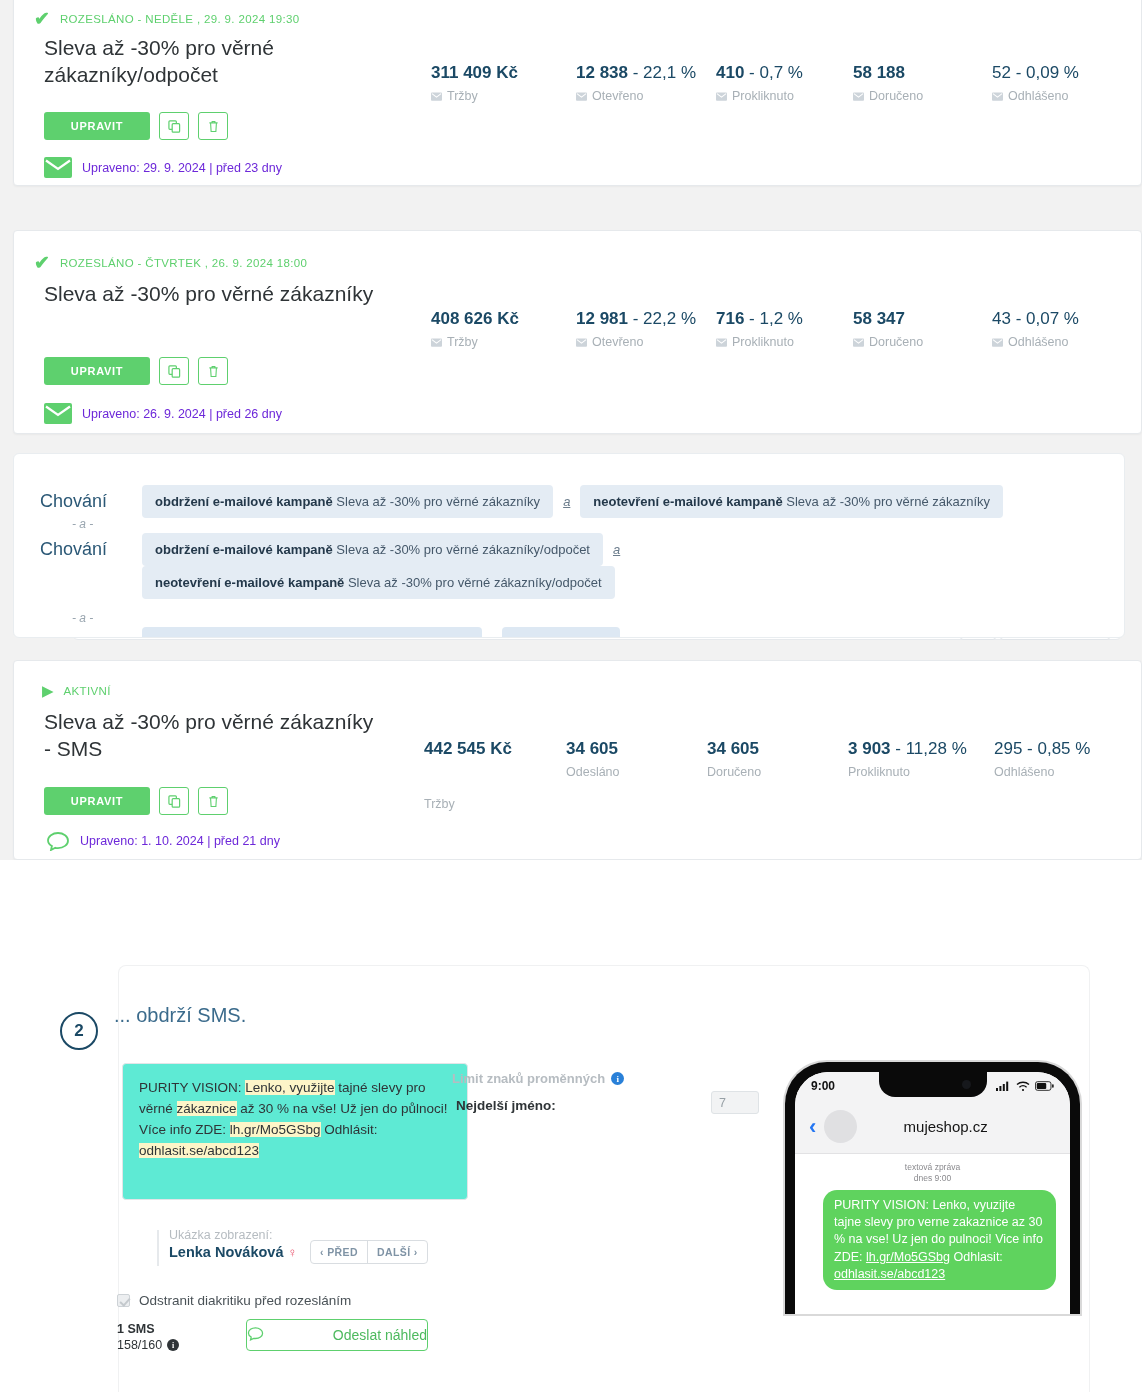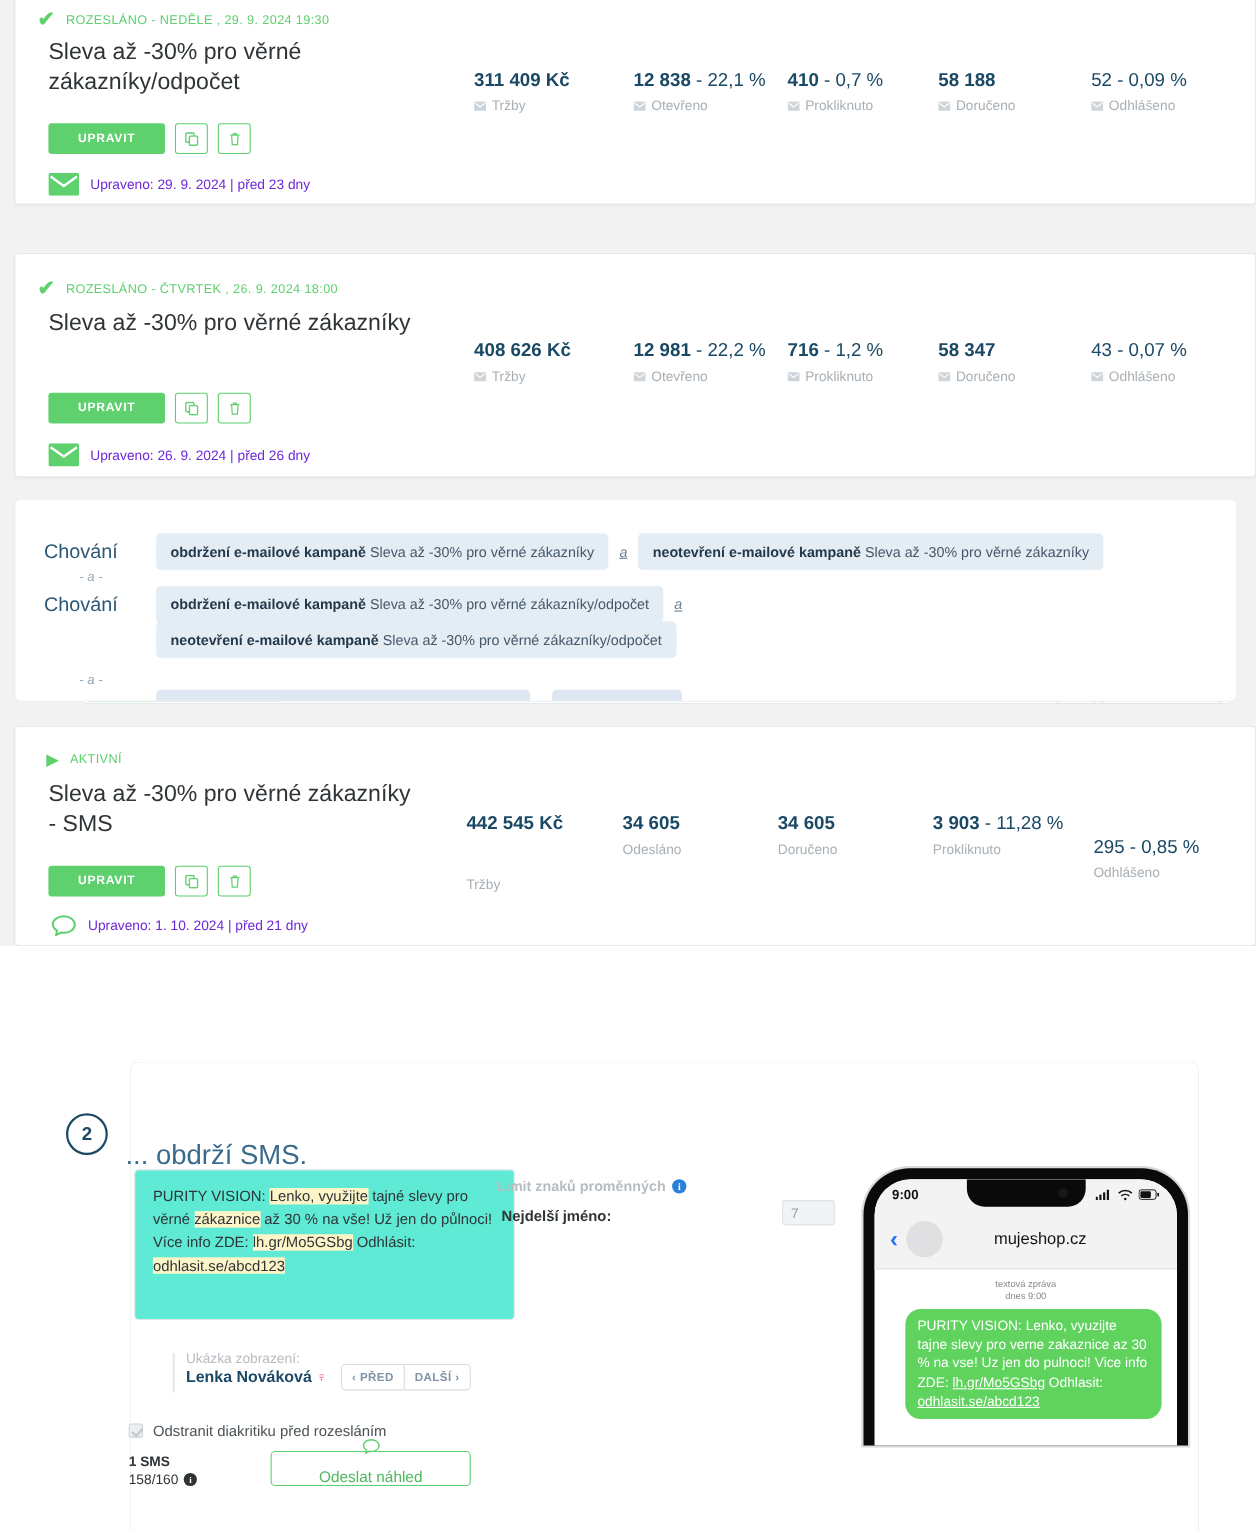--- a/index.html
+++ b/index.html
@@ -146,22 +146,22 @@
   }
 
   .step-badge {
     position: absolute; left: 60px; top: 1012px;
     width: 38px; height: 38px; border-radius: 50%;
     border: 2px solid #1b4965;
     display: flex; align-items: center; justify-content: center;
     color: #1b4965; font-size: 17px; font-weight: bold;
   }
   .step-title {
-    position: absolute; left: 114px; top: 1036px;
-    color: #3b6b8c; font-size: 25px;
+    position: absolute; left: 114px; top: 1004px;
+    color: #3b6b8c; font-size: 20px;
   }
 
   .sms-box {
     position: absolute; left: 122px; top: 1063px;
     width: 346px; height: 137px;
     background: #5eead4;
     border: 1px solid #e2e5e8;
     border-radius: 4px;
     padding: 14px 16px;
     font-size: 13.5px;
@@ -235,23 +235,22 @@
     width: 12px; height: 12px; border-radius: 50%;
     background: #2f3437; color: #fff; font-size: 8px; font-weight: bold;
     display: inline-flex; align-items: center; justify-content: center;
     font-family: "Liberation Serif", serif;
   }
   .btn-preview {
     position: absolute; left: 246px; top: 1319px;
     width: 182px; height: 32px;
     border: 1px solid #5ed06e; border-radius: 4px; background: #fff;
     color: #4db95e; font-size: 14px;
-    display: flex; align-items: center; justify-content: flex-end; gap: 9px;
+    display: flex; align-items: center; justify-content: space-between; gap: 9px;
     cursor: pointer;
-    flex-direction: column;
   }
 
   
   .phone {
     position: absolute; left: 785px; top: 1062px;
     width: 295px; height: 252px;
     background: #0a0a0a;
     border-radius: 42px 42px 0 0;
     padding: 10px 10px 0 10px;
     box-shadow: 0 0 0 2px #d9d9d9;
@@ -541,21 +540,21 @@
         <div class="stat-lbl">
             <span>Doručeno</span>
           </div>
       </div>
       <div class="stat" style="width:146px;">
         <div class="stat-val"><span>3 903</span><span class="pct"> - 11,28 %</span></div>
         <div class="stat-lbl">
             <span>Prokliknuto</span>
           </div>
       </div>
-      <div class="stat" style="width:130px;margin-top:21px;">
+      <div class="stat" style="width:130px;">
         <div class="stat-val light"><span>295 - 0,85 %</span></div>
         <div class="stat-lbl">
             <span>Odhlášeno</span>
           </div>
       </div>
     </div>
   </div>
 
   <div class="lower">
     <div class="sep-panel"></div>

